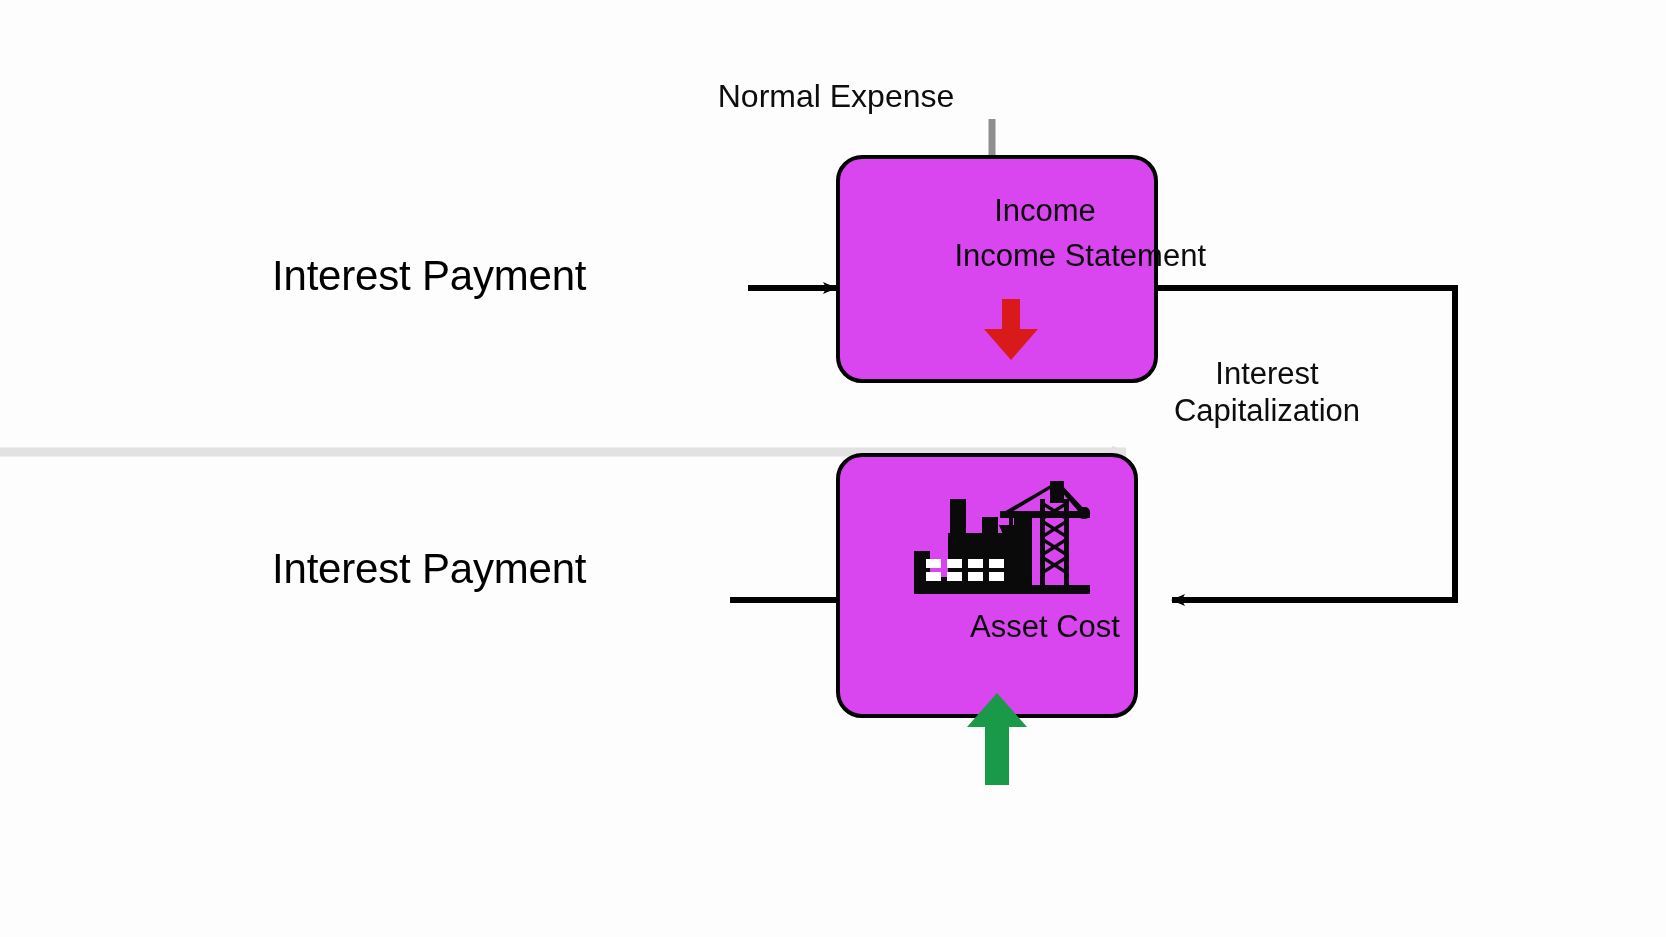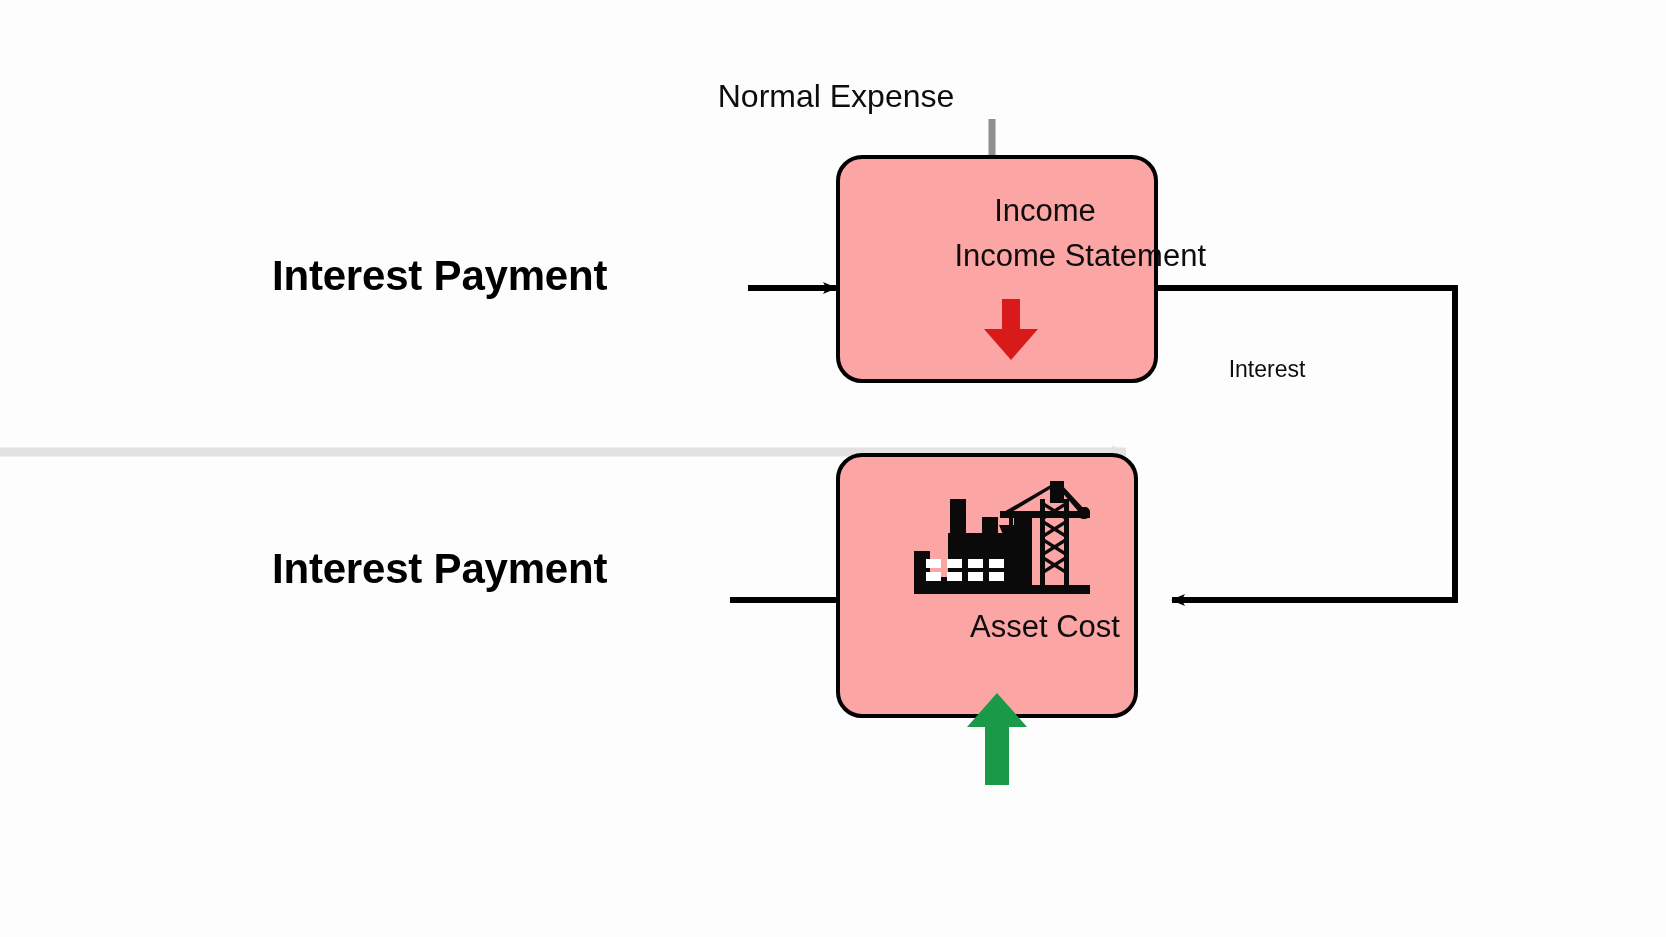--- a/index.html
+++ b/index.html
@@ -25,25 +25,25 @@
     left: 0;
     width: 1666px;
     height: 937px;
     pointer-events: none;
   }
   .node-box {
     position: absolute;
     box-sizing: border-box;
     border: 4px solid #000000;
     border-radius: 26px;
-    background: #fca5a5;
+    background: #d946ef;
   }
   .label-strong {
     position: absolute;
-    font-weight: bold;
+    font-weight: normal;
     color: #000000;
     white-space: nowrap;
     letter-spacing: -0.2px;
   }
   .label-center {
     position: absolute;
     text-align: center;
     color: #0d0d0d;
     white-space: nowrap;
     padding-left: 44px;
@@ -158,17 +158,18 @@
       </g>
     </svg>
 
     <div class="label-center" style="left:0; top:152px; width:322px; font-size:31px;">Asset Cost</div>
   </div>
 
   <svg class="icon-wrap" style="left:965px; top:693px;" width="64" height="92" viewBox="0 0 64 92">
     <path d="M32,0 L62,34 L44,34 L44,92 L20,92 L20,34 L2,34 Z" fill="#1a9949"></path>
   </svg>
 
-  <div class="edge-caption" style="left:1152px; top:356px; width:230px; font-size:23px;">
+  <div class="edge-caption" style="left:1152px; top:356px; width:230px; font-size:31px;">
     <div>Interest</div>
+    <div>Capitalization</div>
   </div>
 
 </div>
 
 </body></html>

